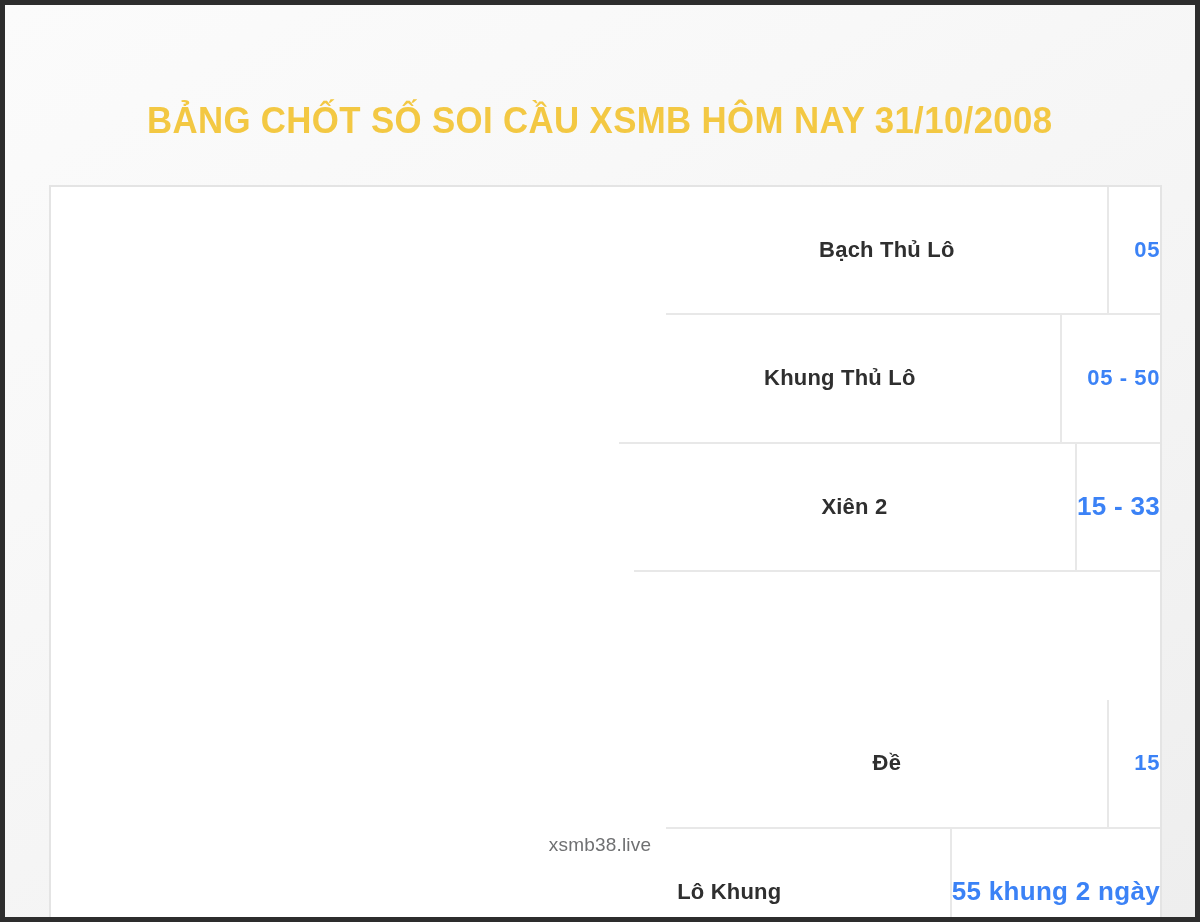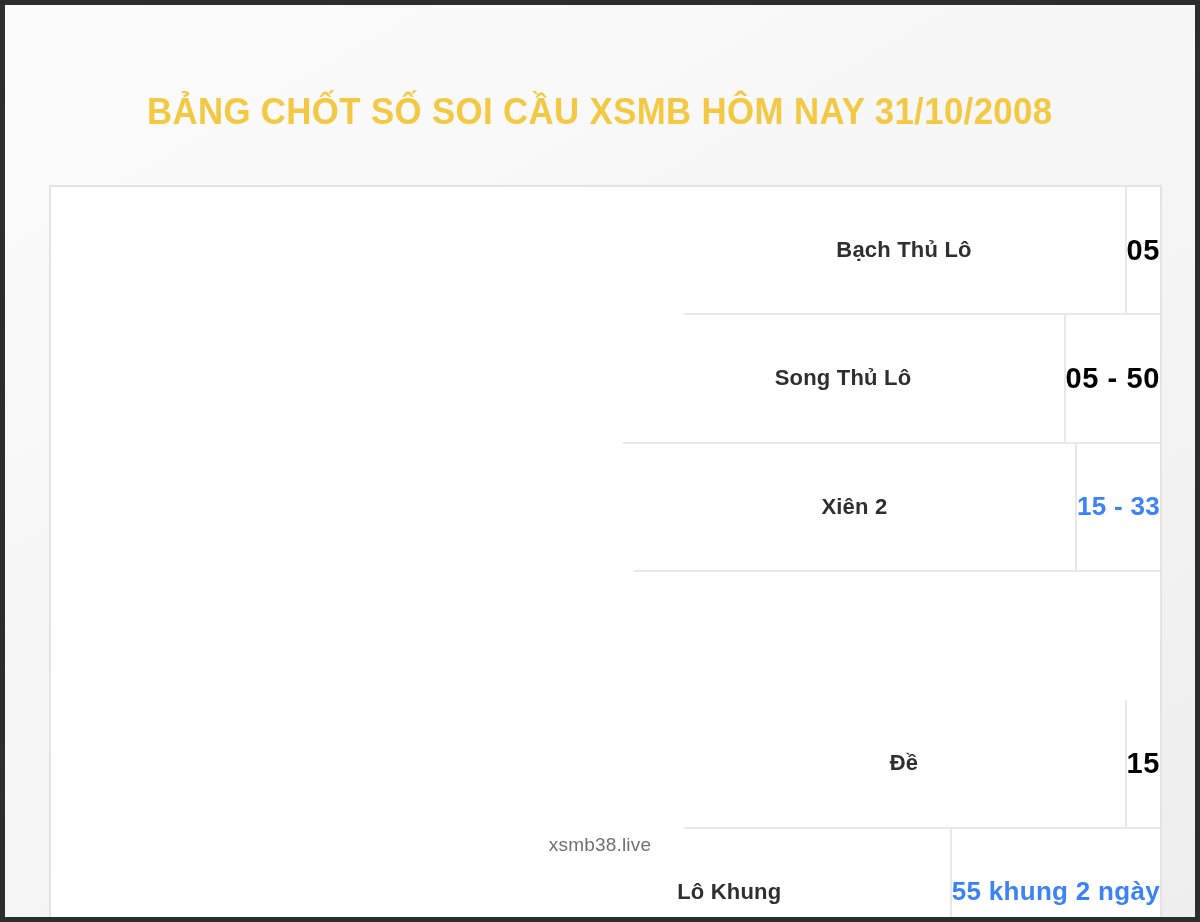--- a/index.html
+++ b/index.html
@@ -37,20 +37,21 @@
   }
 
   
   .title-wrap {
     position: absolute;
     left: 0;
     right: 0;
     top: 86px;
     height: 60px;
     display: flex;
+    align-items: center;
     justify-content: center;
   }
   .page-title {
     font-family: "Liberation Sans Narrow", "Liberation Sans", "DejaVu Sans Condensed", sans-serif;
     font-size: 37px;
     font-weight: bold;
     letter-spacing: 0.4px;
     color: #f3c843;
     white-space: nowrap;
     text-transform: uppercase;
@@ -100,23 +101,24 @@
     letter-spacing: 0.2px;
   }
   .cell-value {
     flex: 1 1 auto;
     font-size: 26px;
     font-weight: bold;
     color: #3b82f6;
     letter-spacing: 0.3px;
   }
   .cell-value.accent {
-    color: #000000;
-    font-size: 29px;
+    color: #3b82f6;
+    font-size: 22px;
     letter-spacing: 0.6px;
+    padding-left: 25px;
   }
 
   
   .footer-wrap {
     position: absolute;
     left: 0;
     right: 0;
     top: 820px;
     height: 40px;
     display: flex;
@@ -139,21 +141,21 @@
     <div class="title-wrap">
       <div class="page-title">BẢNG CHỐT SỐ SOI CẦU XSMB HÔM NAY 31/10/2008</div>
     </div>
 
     <div class="board" id="board">
         <div class="board-row">
           <div class="cell-label">Bạch Thủ Lô</div>
           <div class="cell-value accent">05</div>
         </div>
         <div class="board-row">
-          <div class="cell-label">Song Thủ Lô</div>
+          <div class="cell-label">Khung Thủ Lô</div>
           <div class="cell-value accent">05 - 50</div>
         </div>
         <div class="board-row">
           <div class="cell-label">Xiên 2</div>
           <div class="cell-value">15 - 33</div>
         </div>
         <div class="board-row">
         </div>
         <div class="board-row">
           <div class="cell-label">Đề</div>

